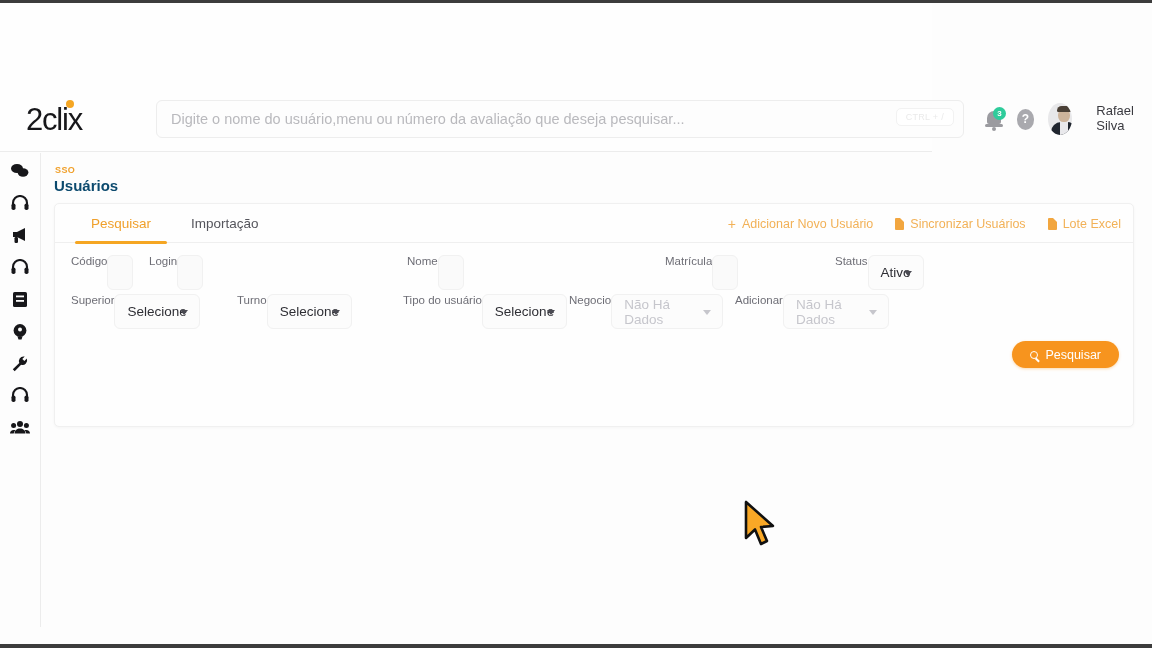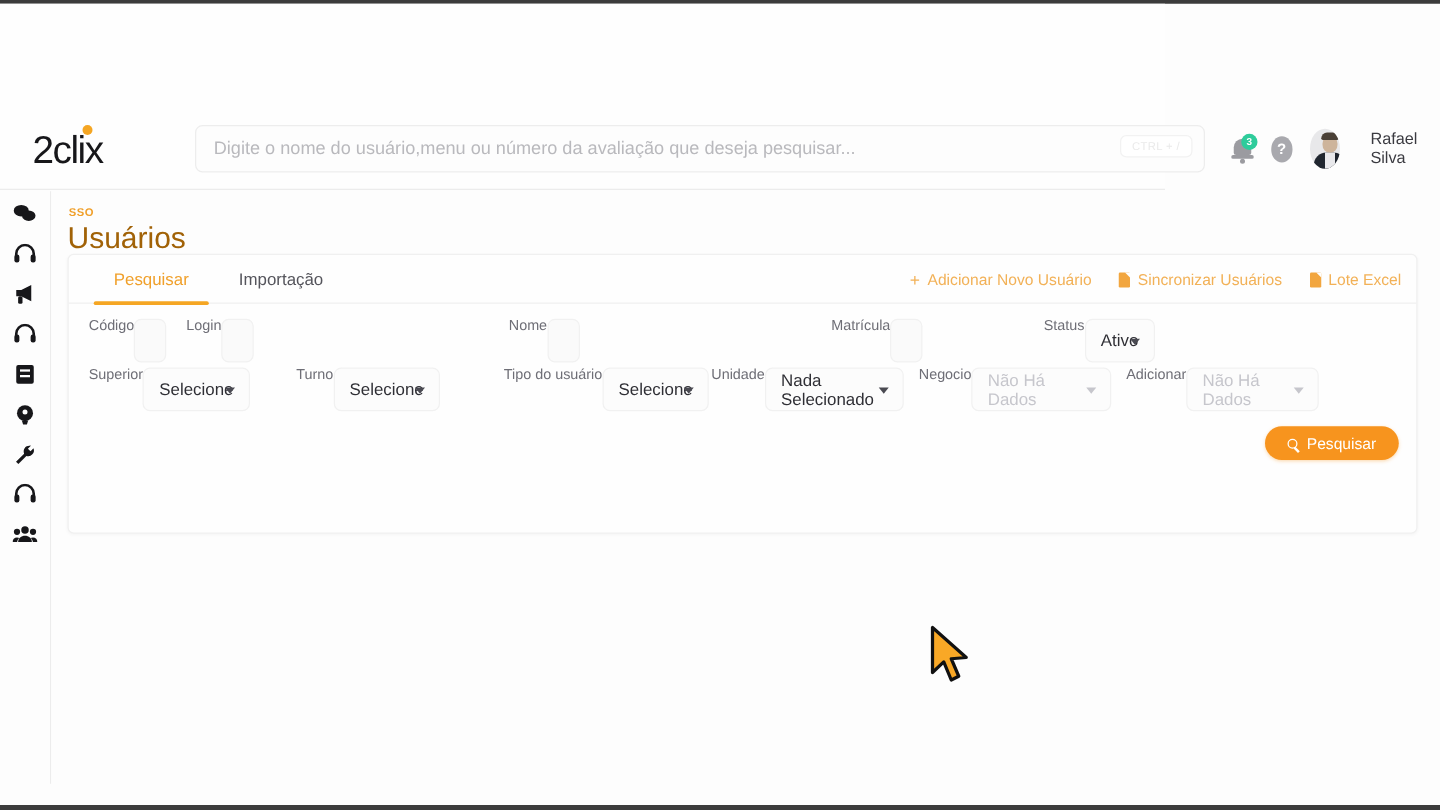--- a/index.html
+++ b/index.html
@@ -138,21 +138,21 @@
   .side-item svg { display: block; }
 
   
   .content { position: absolute; left: 41px; top: 153px; right: 0; bottom: 4px; background: #fdfdfd; }
   .crumb {
     position: absolute; left: 14px; top: 12px;
     font-size: 9px; color: #f0a02b; font-weight: bold; letter-spacing: .4px;
   }
   .page-title {
     position: absolute; left: 13px; top: 24px;
-    font-size: 24px; color: #a16207; font-weight: normal;
+    font-size: 15px; color: #0c4a6e; font-weight: bold;
   }
 
   .card {
     position: absolute; left: 13px; top: 50px; right: 18px; height: 224px;
     background: #fefefe; border: 1px solid #f0f0f0; border-radius: 5px;
     box-shadow: 0 1px 3px rgba(0,0,0,0.035);
   }
   .tabs {
     display: flex; align-items: center; height: 39px;
     border-bottom: 1px solid #efefef; padding-left: 16px; position: relative;
@@ -422,27 +422,20 @@
             </div>
           </div>
           <div class="field" style="width:156px">
             <div class="f-label">Tipo do usuário</div>
             <div class="f-select">
               <span>Selecione</span>
               <span class="sel-caret"></span>
             </div>
           </div>
           <div class="field" style="width:156px">
-            <div class="f-label">Unidade</div>
-            <div class="f-select">
-              <span>Nada Selecionado</span>
-              <span class="sel-caret"></span>
-            </div>
-          </div>
-          <div class="field" style="width:156px">
             <div class="f-label">Negocio</div>
             <div class="f-select muted">
               <span>Não Há Dados</span>
               <span class="sel-caret"></span>
             </div>
           </div>
           <div class="field" style="width:156px">
             <div class="f-label">Adicionar</div>
             <div class="f-select muted">
               <span>Não Há Dados</span>

